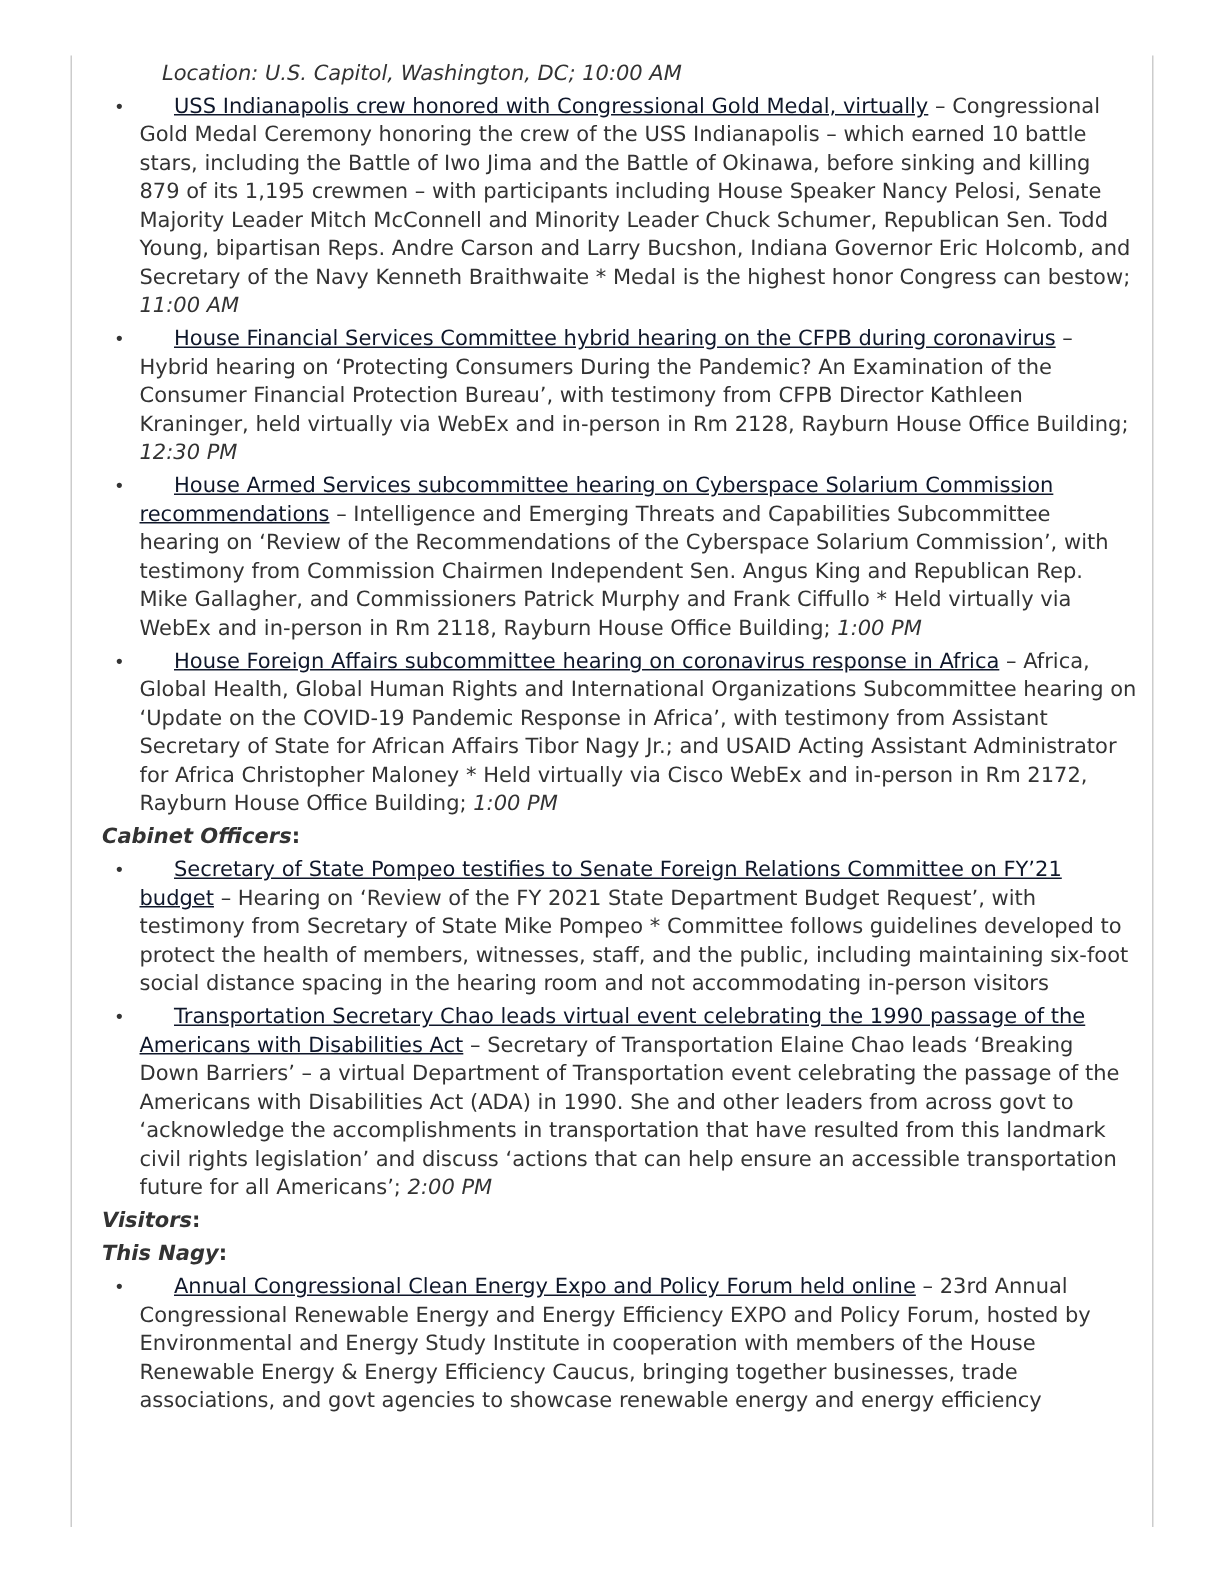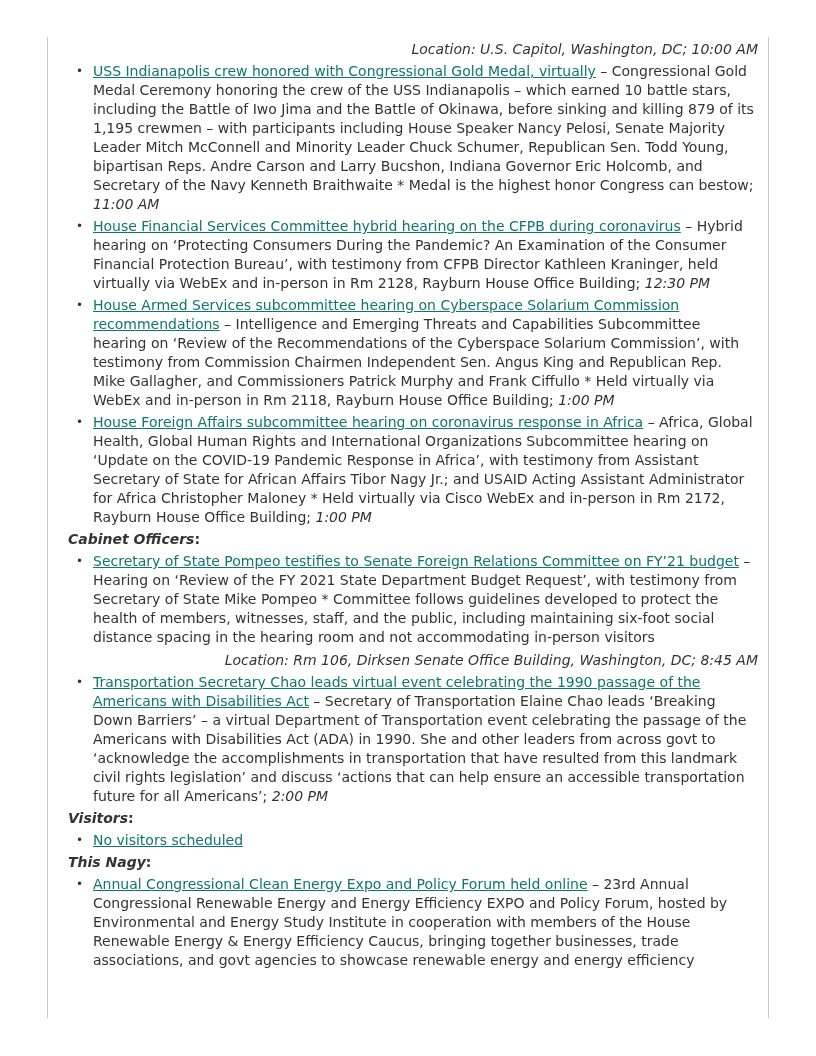--- a/index.html
+++ b/index.html
@@ -4,25 +4,25 @@
 <style>
   html, body { margin: 0; padding: 0; background: #ffffff; }
   body { width: 816px; height: 1056px; position: relative; overflow: hidden;
          font-family: "DejaVu Sans", sans-serif; color: #333333; }
   .frame { position: absolute; left: 47px; top: 37px; width: 720px; height: 981px;
            border-left: 1px solid #cccccc; border-right: 1px solid #cccccc; }
   .content { position: absolute; left: 68px; top: 36px; width: 690px;
              font-size: 14px; line-height: 19px; }
   .content p { margin: 0; }
   .cont { padding-left: 25px; }
-  .loc { font-style: italic; padding-left: 40px; margin: 4px 0 3px 0 !important; text-align: right; }
+  .loc { font-style: italic; padding-left: 40px; margin: 4px 0 3px 0 !important; }
   ul { margin: 3px 0 3px 0; padding-left: 25px; list-style: none; }
   li { position: relative; margin-bottom: 3px; }
   li::before { content: "•"; position: absolute; left: -17px; top: 0; font-size: 12px; }
-  a { color: #0f766e; text-decoration: underline; }
+  a { color: #0f172a; text-decoration: underline; margin-left: 23px; }
   .time { font-style: italic; }
   .heading { font-weight: bold; margin: 3px 0 0 0 !important; }
   .heading .h-em { font-style: italic; text-align: right; }
 </style>
 </head>
 <body>
 
 <div class="frame"></div>
 
 <div class="content">
@@ -32,28 +32,24 @@
   <ul>
     <li><a href="#">USS Indianapolis crew honored with Congressional Gold Medal, virtually</a><span> – Congressional Gold Medal Ceremony honoring the crew of the USS Indianapolis – which earned 10 battle stars, including the Battle of Iwo Jima and the Battle of Okinawa, before sinking and killing 879 of its 1,195 crewmen – with participants including House Speaker Nancy Pelosi, Senate Majority Leader Mitch McConnell and Minority Leader Chuck Schumer, Republican Sen. Todd Young, bipartisan Reps. Andre Carson and Larry Bucshon, Indiana Governor Eric Holcomb, and Secretary of the Navy Kenneth Braithwaite * Medal is the highest honor Congress can bestow; </span><span class="time">11:00 AM</span></li>
     <li><a href="#">House Financial Services Committee hybrid hearing on the CFPB during coronavirus</a><span> – Hybrid hearing on ‘Protecting Consumers During the Pandemic? An Examination of the Consumer Financial Protection Bureau’, with testimony from CFPB Director Kathleen Kraninger, held virtually via WebEx and in-person in Rm 2128, Rayburn House Office Building; </span><span class="time">12:30 PM</span></li>
     <li><a href="#">House Armed Services subcommittee hearing on Cyberspace Solarium Commission recommendations</a><span> – Intelligence and Emerging Threats and Capabilities Subcommittee hearing on ‘Review of the Recommendations of the Cyberspace Solarium Commission’, with testimony from Commission Chairmen Independent Sen. Angus King and Republican Rep. Mike Gallagher, and Commissioners Patrick Murphy and Frank Ciffullo * Held virtually via WebEx and in-person in Rm 2118, Rayburn House Office Building; </span><span class="time">1:00 PM</span></li>
     <li><a href="#">House Foreign Affairs subcommittee hearing on coronavirus response in Africa</a><span> – Africa, Global Health, Global Human Rights and International Organizations Subcommittee hearing on ‘Update on the COVID-19 Pandemic Response in Africa’, with testimony from Assistant Secretary of State for African Affairs Tibor Nagy Jr.; and USAID Acting Assistant Administrator for Africa Christopher Maloney * Held virtually via Cisco WebEx and in-person in Rm 2172, Rayburn House Office Building; </span><span class="time">1:00 PM</span></li>
   </ul>
 
   <p class="heading"><span class="h-em">Cabinet Officers</span><span>:</span></p>
   <ul>
     <li><a href="#">Secretary of State Pompeo testifies to Senate Foreign Relations Committee on FY’21 budget</a><span> – Hearing on ‘Review of the FY 2021 State Department Budget Request’, with testimony from Secretary of State Mike Pompeo * Committee follows guidelines developed to protect the health of members, witnesses, staff, and the public, including maintaining six-foot social distance spacing in the hearing room and not accommodating in-person visitors</span>
-      <p class="loc" style="margin-left:-25px">Location: Rm 106, Dirksen Senate Office Building, Washington, DC; 8:45 AM</p>
     </li>
     <li><a href="#">Transportation Secretary Chao leads virtual event celebrating the 1990 passage of the Americans with Disabilities Act</a><span> – Secretary of Transportation Elaine Chao leads ‘Breaking Down Barriers’ – a virtual Department of Transportation event celebrating the passage of the Americans with Disabilities Act (ADA) in 1990. She and other leaders from across govt to ‘acknowledge the accomplishments in transportation that have resulted from this landmark civil rights legislation’ and discuss ‘actions that can help ensure an accessible transportation future for all Americans’; </span><span class="time">2:00 PM</span></li>
   </ul>
 
   <p class="heading"><span class="h-em">Visitors</span><span>:</span></p>
-  <ul>
-    <li><a href="#">No visitors scheduled</a></li>
-  </ul>
 
   <p class="heading"><span class="h-em">This Nagy</span><span>:</span></p>
   <ul>
     <li><a href="#">Annual Congressional Clean Energy Expo and Policy Forum held online</a><span> – 23rd Annual Congressional Renewable Energy and Energy Efficiency EXPO and Policy Forum, hosted by Environmental and Energy Study Institute in cooperation with members of the House Renewable Energy &amp; Energy Efficiency Caucus, bringing together businesses, trade associations, and govt agencies to showcase renewable energy and energy efficiency</span></li>
   </ul>
 
 </div>
 
 </body></html>

